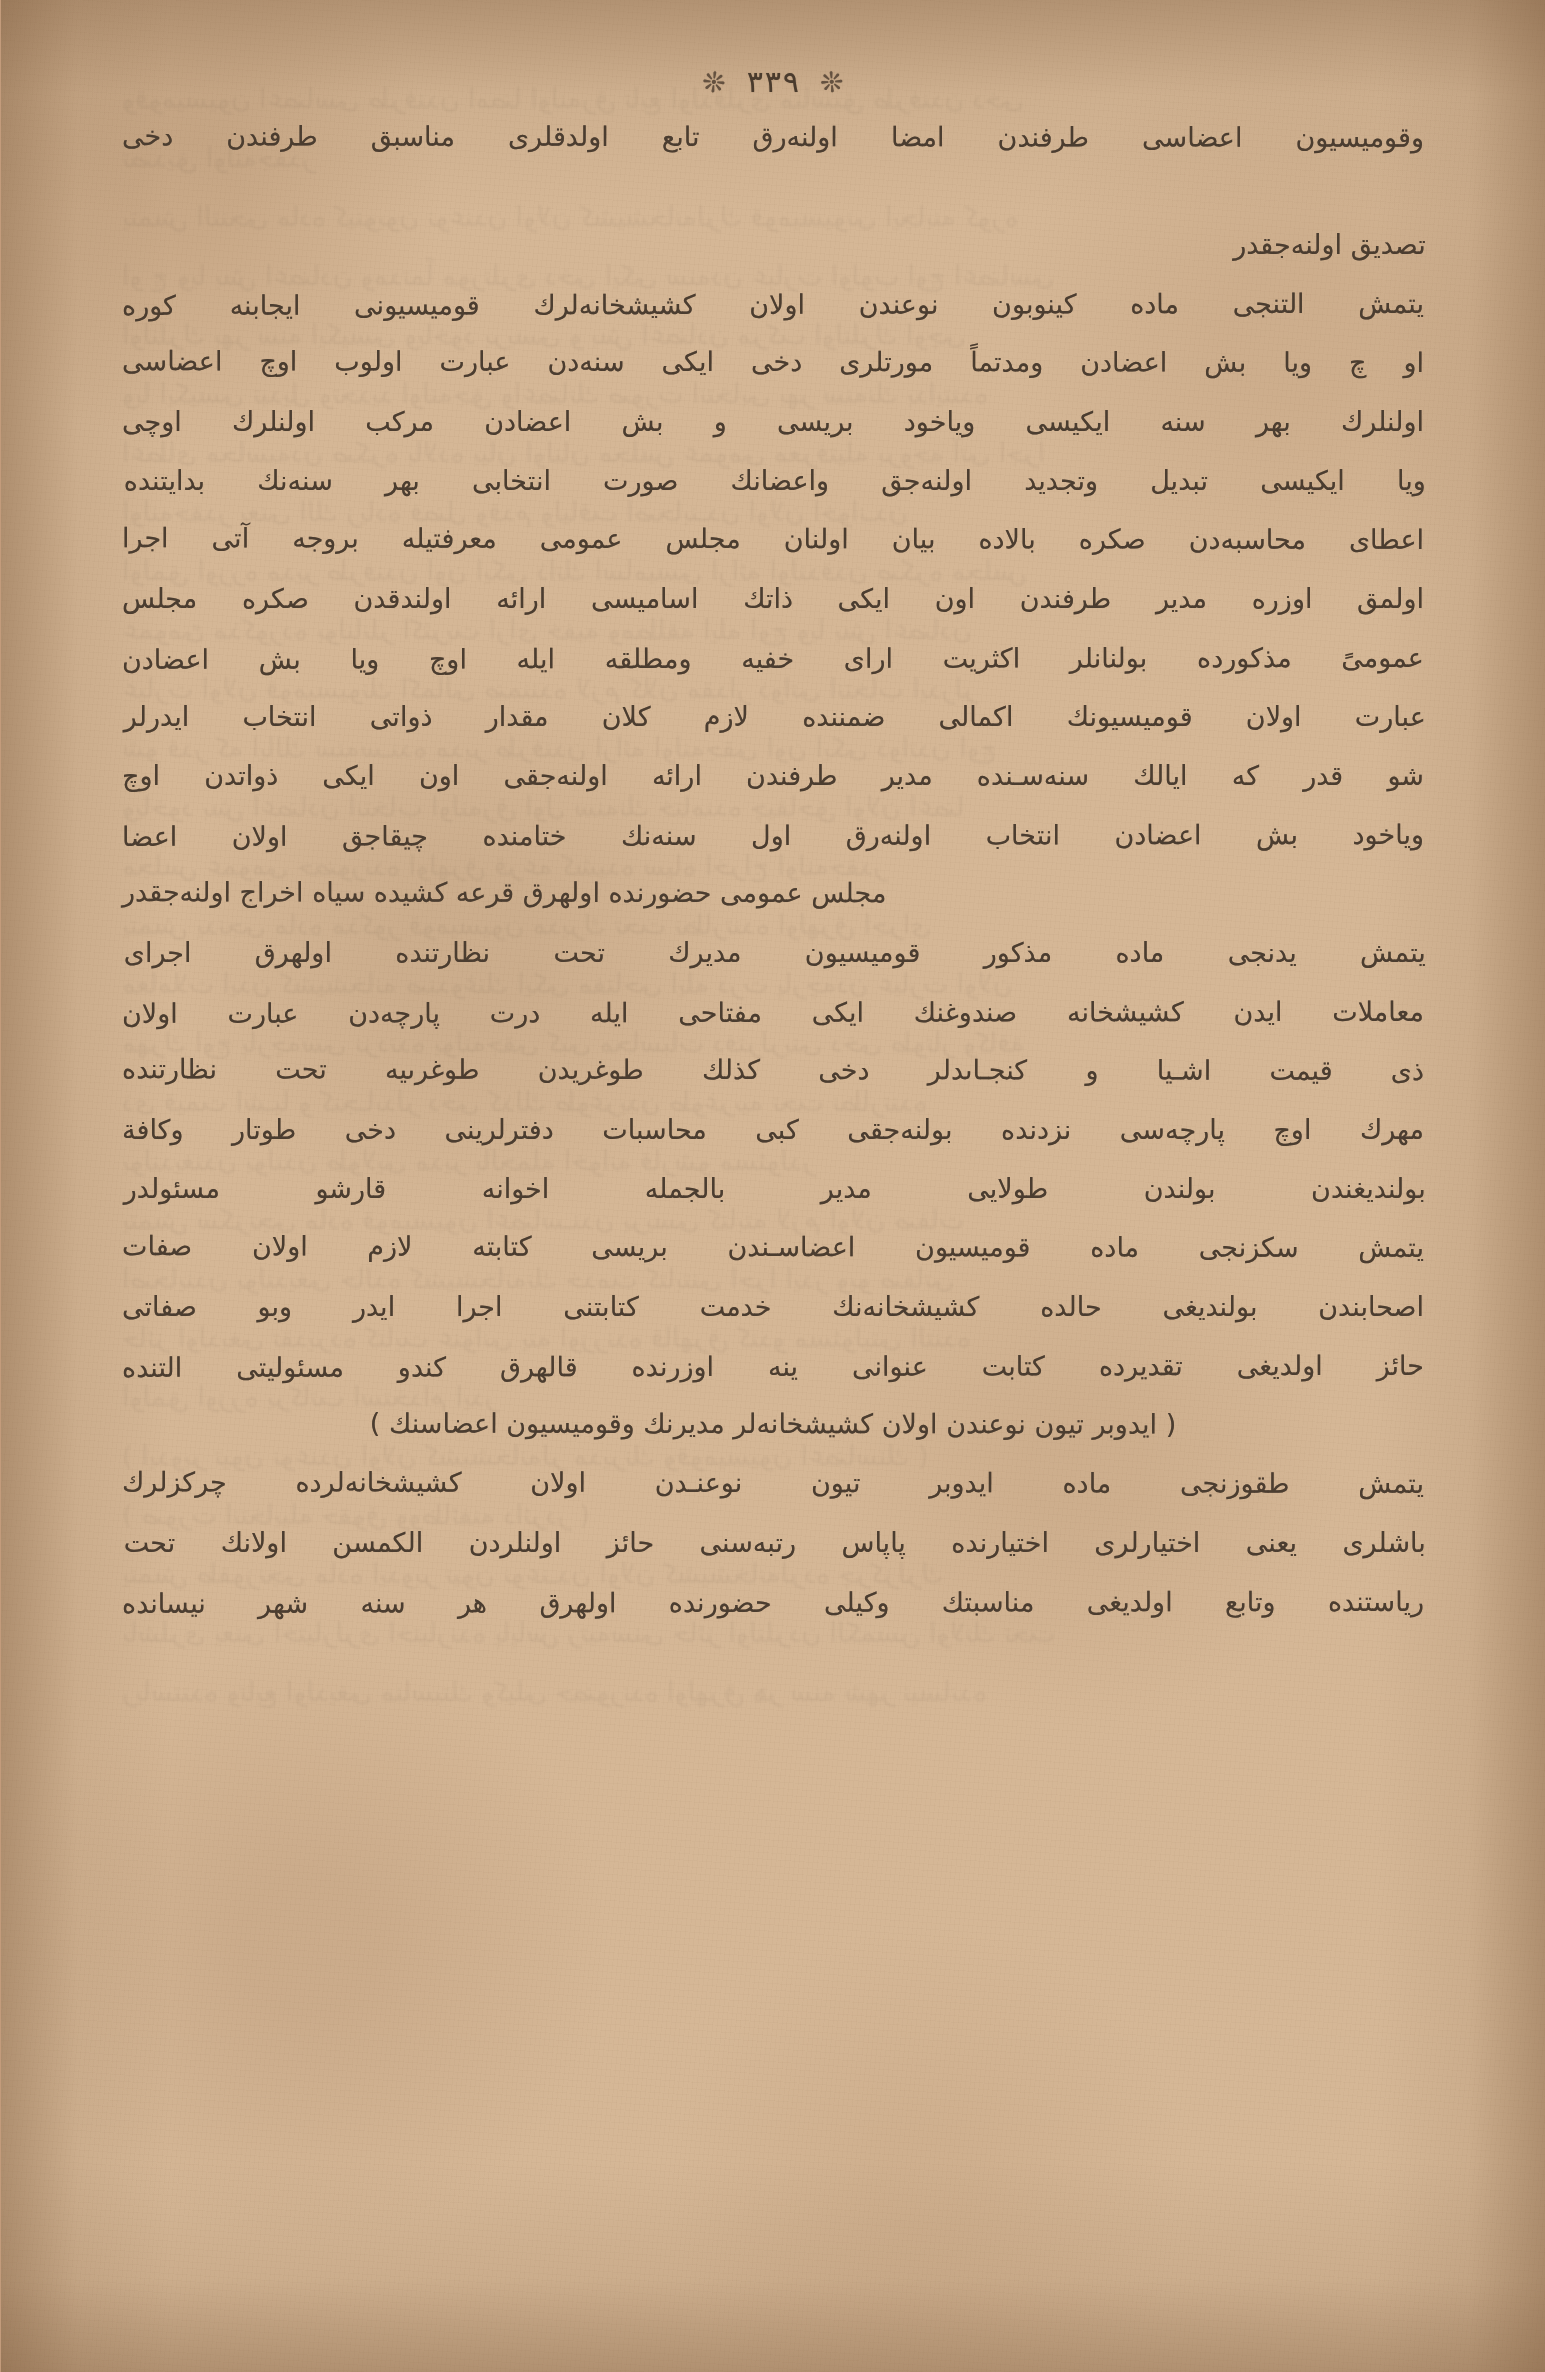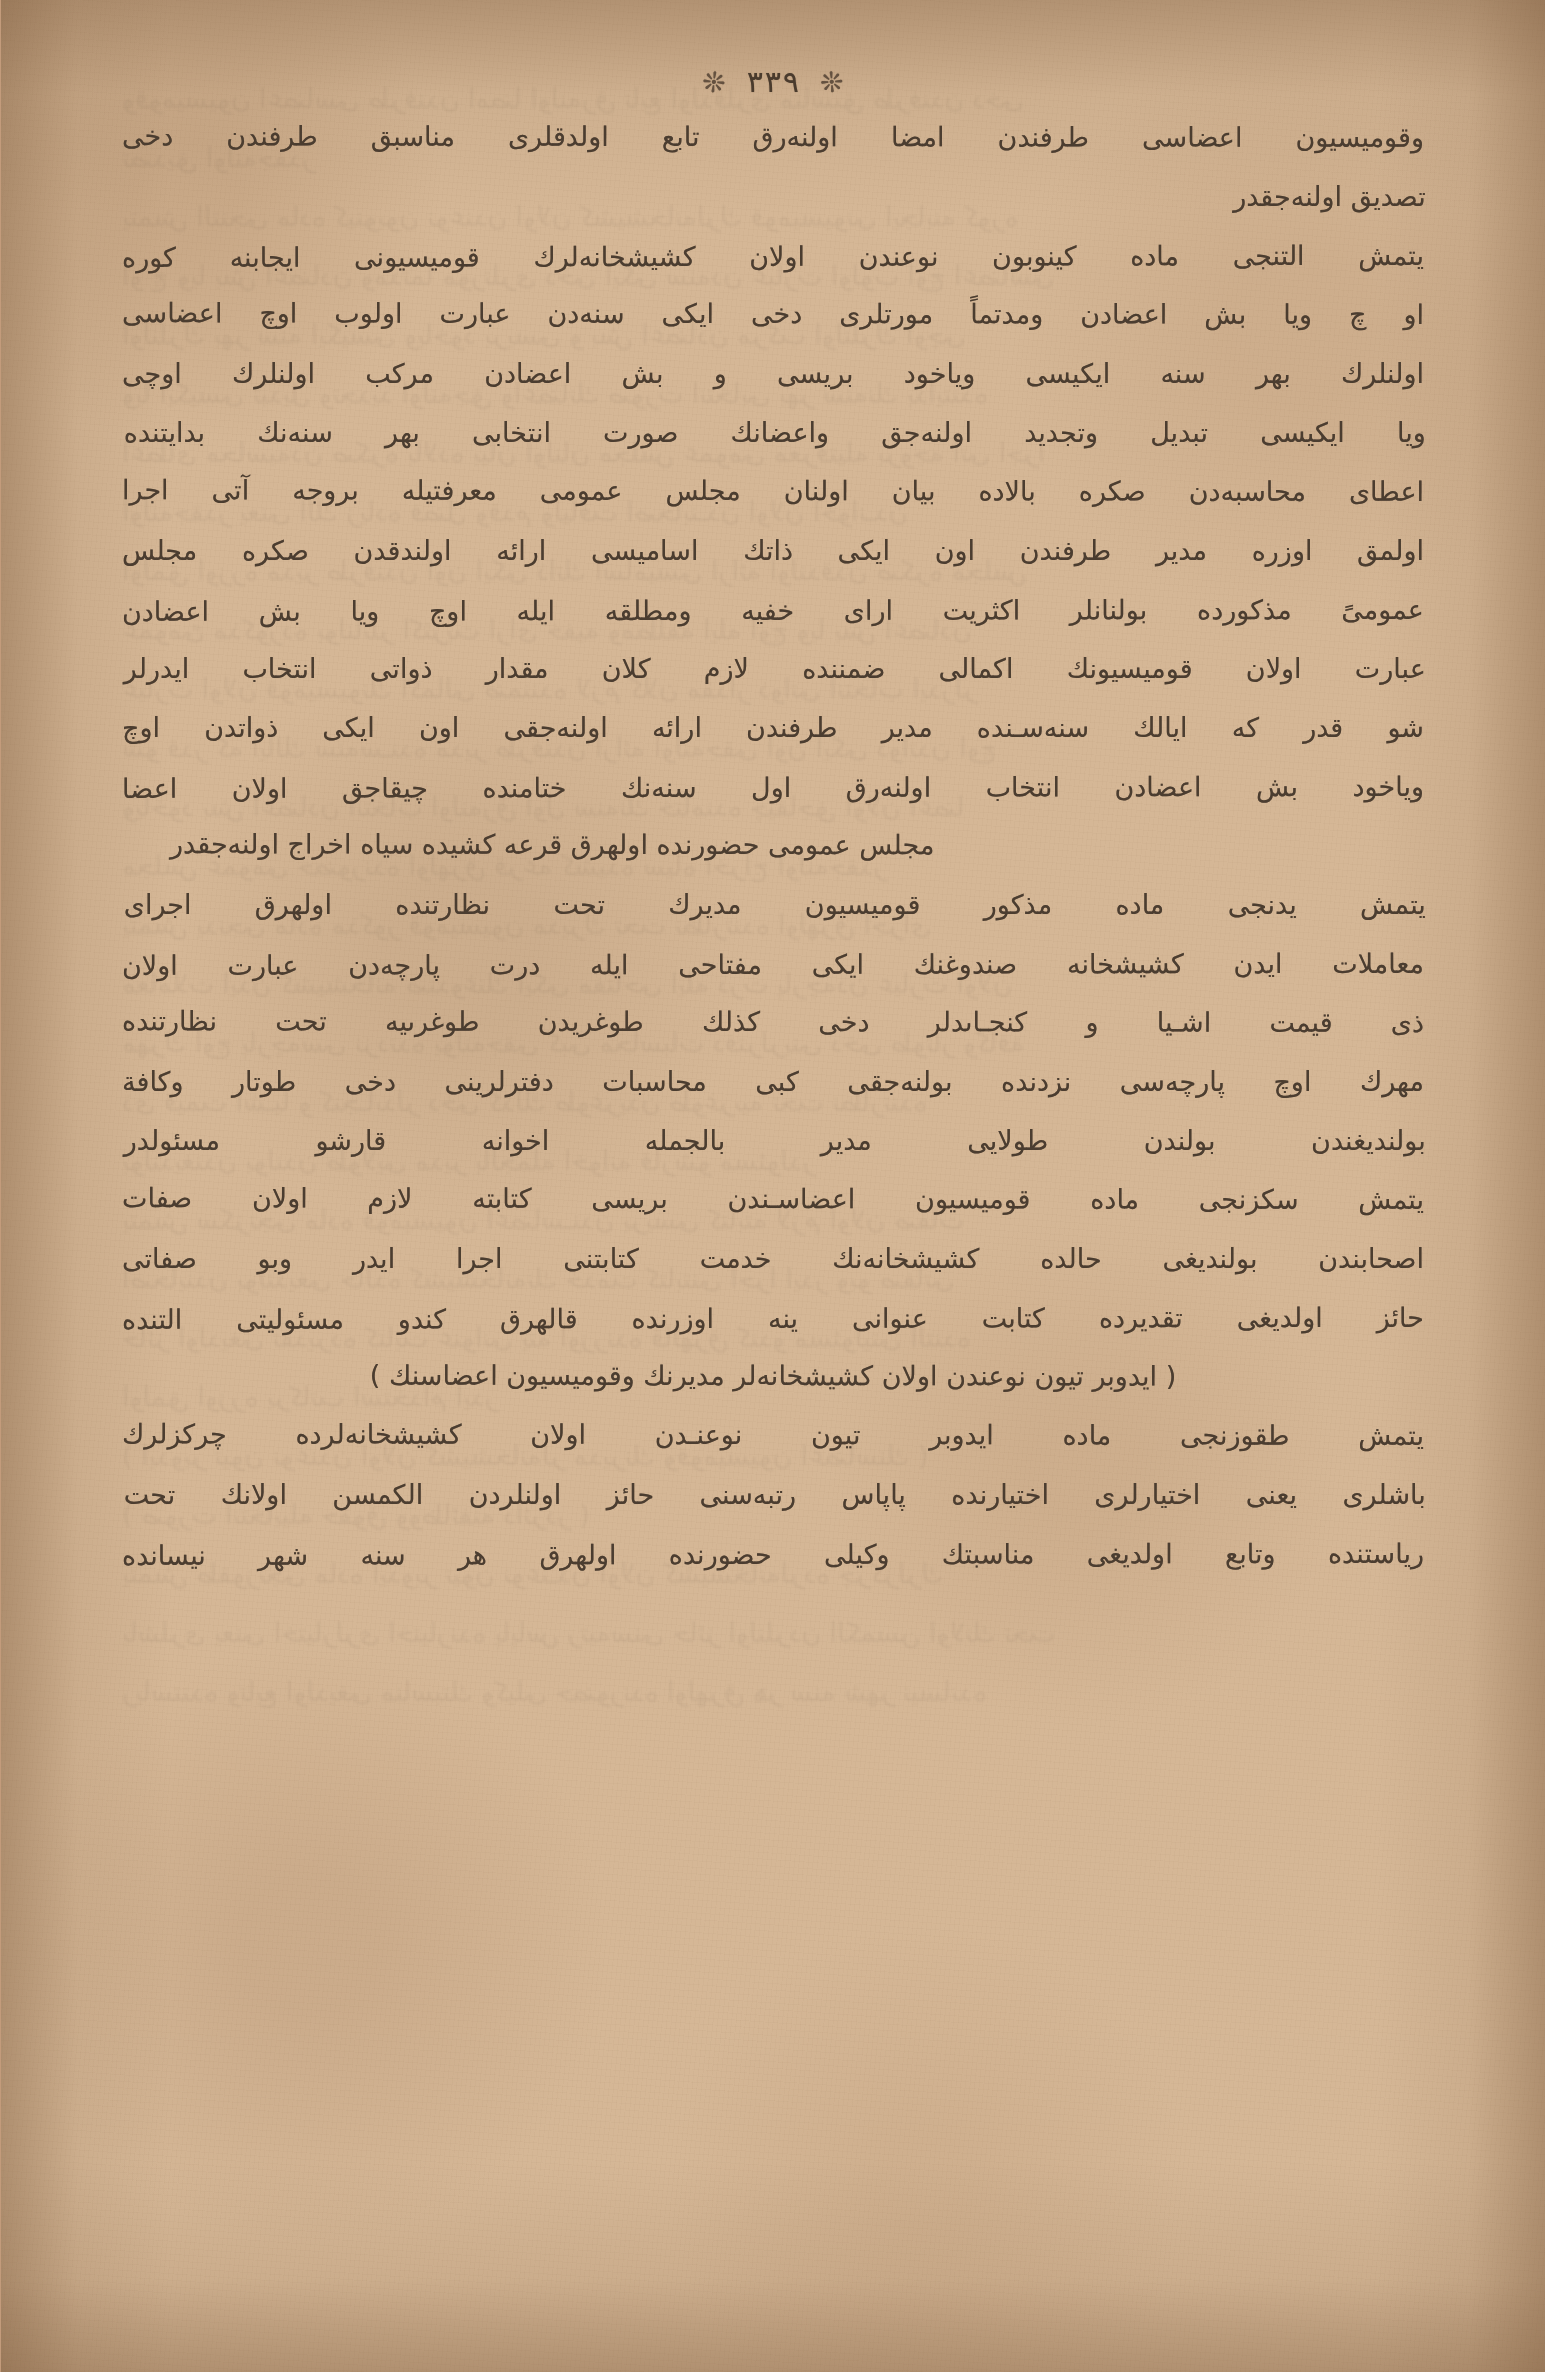--- a/index.html
+++ b/index.html
@@ -93,23 +93,23 @@
     font-size:27px;
     line-height:1.0;
     height:59px;
     margin:0;
     white-space:nowrap;
     color:#4b3d30;
     font-family:"DejaVu Sans",sans-serif;
     text-shadow:0 0 0.6px rgba(75,61,48,.55);
     overflow:visible;
   }
-  .ln.short{ text-align-last:right; }
+  .ln.short{ text-align-last:right;margin-top:48px; }
   .ln.center{ text-align:center; text-align-last:center; }
-  .ln.tail{ text-align:left; text-align-last:left;margin-left:48px; }
+  .ln.tail{ text-align:left; text-align-last:left; }
 
   
   .ln:nth-child(3n)   { transform:translateY(0.9px)  rotate(-0.09deg); }
   .ln:nth-child(3n+1) { transform:translateY(-0.9px) rotate(0.07deg); }
   .ln:nth-child(4n+2) { transform:translateX(1.8px); }
 
   .blk{ margin:0; padding:0; }
 
   
   #bleed{

